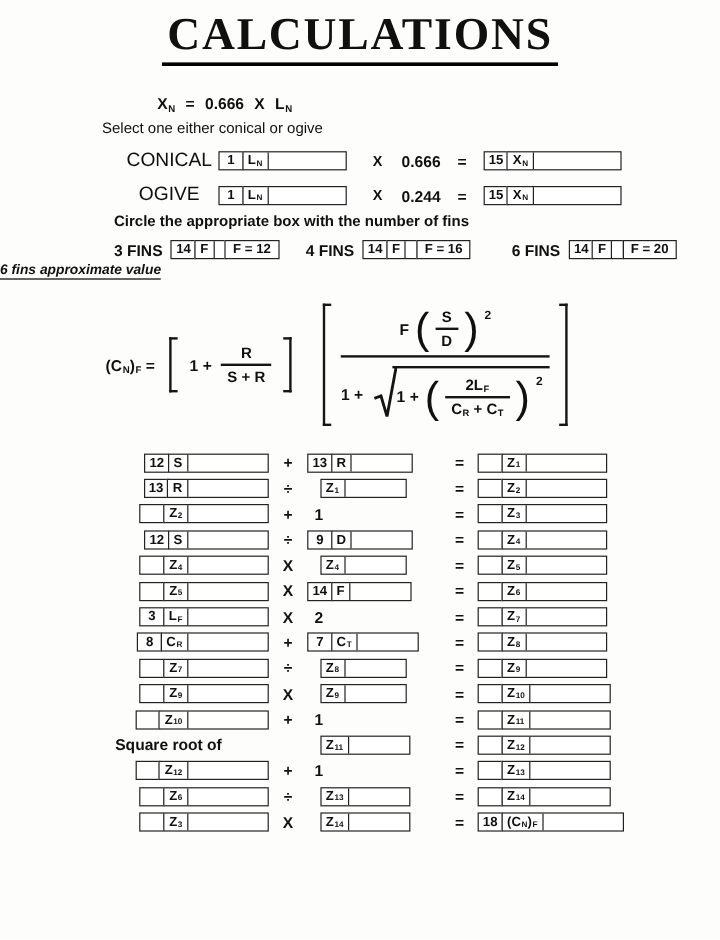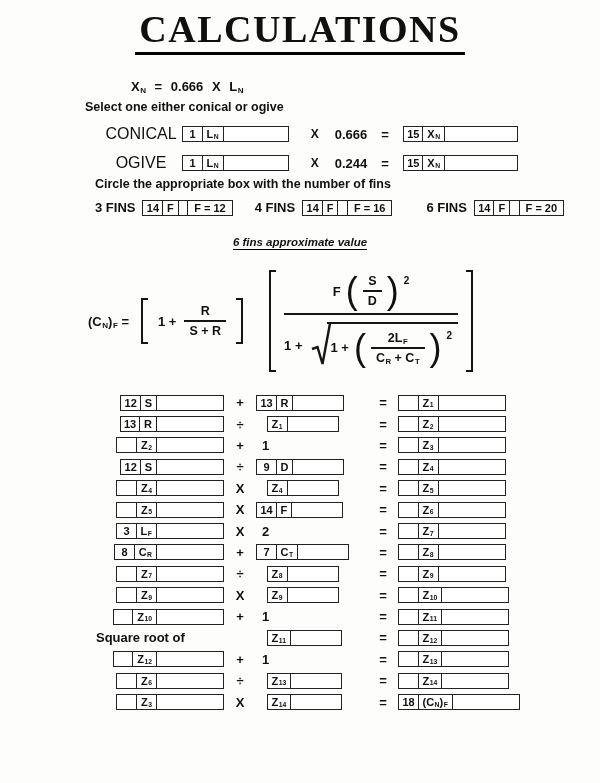--- a/index.html
+++ b/index.html
@@ -3,43 +3,43 @@
 <meta charset="utf-8">
 <style>
   *{box-sizing:border-box}
   body{margin:0;background:#fff}
   .page{position:relative;width:600px;height:783px;background:#fdfdfb;font-family:"Liberation Sans",sans-serif;color:#101010;overflow:hidden}
   .title-wrap{text-align:center;padding-top:7px}
   .title{display:inline-block;font-family:"Liberation Serif",serif;font-size:38px;font-weight:700;letter-spacing:1.5px;border-bottom:3.5px solid #000;padding:0 4px 1px}
   .nose-head-row{display:flex;align-items:baseline;margin:24px 0 0 95px}
   .h1{font-size:20px;font-weight:700;letter-spacing:.3px}
   .nose-formula{margin-left:36px;font-size:13px;font-weight:700;word-spacing:5px}
-  .select-instr{margin:6px 0 0 85px;font-size:12.5px;font-weight:700}
+  .select-instr{margin:6px 0 0 85px;font-size:12.5px;font-weight:400}
   .nc-row{display:flex;align-items:center;margin:11px 0 0 100px;height:18px}
   .nc-label{width:82px;text-align:center;font-size:16px;font-weight:400}
   .nc-op{margin-left:22px;font-size:12px;font-weight:700}
   .nc-factor{margin-left:16px;font-size:13px;font-weight:700}
   .nc-eq{margin:0 14px;font-size:13px;font-weight:700}
   .numbox{min-width:21px;height:16px;border:1.5px solid #222;display:inline-flex;align-items:center;justify-content:center;font-size:11px;font-weight:700;padding:0 2px;background:#fff}
   .lbox{height:16px;border:1.5px solid #222;display:inline-flex;align-items:stretch;margin-left:-1.5px;background:#fff}
   .tag{display:inline-flex;align-items:center;padding:0 4px;border-right:1.5px solid #222;font-size:11px;font-weight:700;white-space:nowrap}
   .blank{display:inline-block}
   .blank-nc{width:64px}
   .blank-ncr{width:72px}
   .blank-fin{width:9px}
   .boxgrp{display:inline-flex;align-items:center}
   .fins-head{margin:16px 0 0 95px}
   .fins-instr{margin:5px 0 0 95px;font-size:12.5px;font-weight:700}
   .fin-options{display:flex;align-items:center;margin:9px 0 0 95px}
-  .fin-opt{display:flex;}
+  .fin-opt{display:flex;align-items:center}
   .fin-opt + .fin-opt{margin-left:22px}
   .fin-opt:last-child{margin-left:34px}
   .fin-label{font-size:13px;font-weight:700;margin-right:7px}
   .valbox{height:16px;border:1.5px solid #222;display:inline-flex;align-items:center;padding:0 6px;font-size:11px;font-weight:700;margin-left:-1.5px;white-space:nowrap;background:#fff}
-  .fins-note-row{display:flex;justify-content:center;margin-top:20px}
+  .fins-note-row{display:flex;justify-content:flex-start;margin-top:3px}
   .fins-note{font-size:11.5px;font-weight:700;font-style:italic;border-bottom:1.5px solid #000;padding-bottom:1px}
   .formula-block{display:flex;align-items:center;margin:20px 0 0 88px}
   .f-lhs{font-size:13px;font-weight:700}
   .bracket-grp{display:inline-flex;align-items:stretch;margin-left:12px}
   .bracket-grp.big{margin-left:26px}
   .brk{width:7px;border:2.5px solid #151515}
   .brk-l{border-right:none}
   .brk-r{border-left:none}
   .brk-content{display:flex;align-items:center;gap:8px;padding:6px 10px;font-size:13px;font-weight:700}
   .frac{display:inline-flex;flex-direction:column;align-items:center;font-size:12.5px;font-weight:700}

